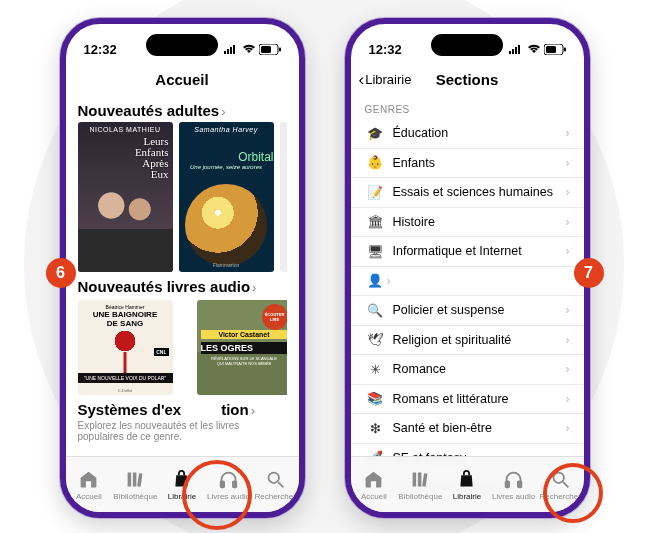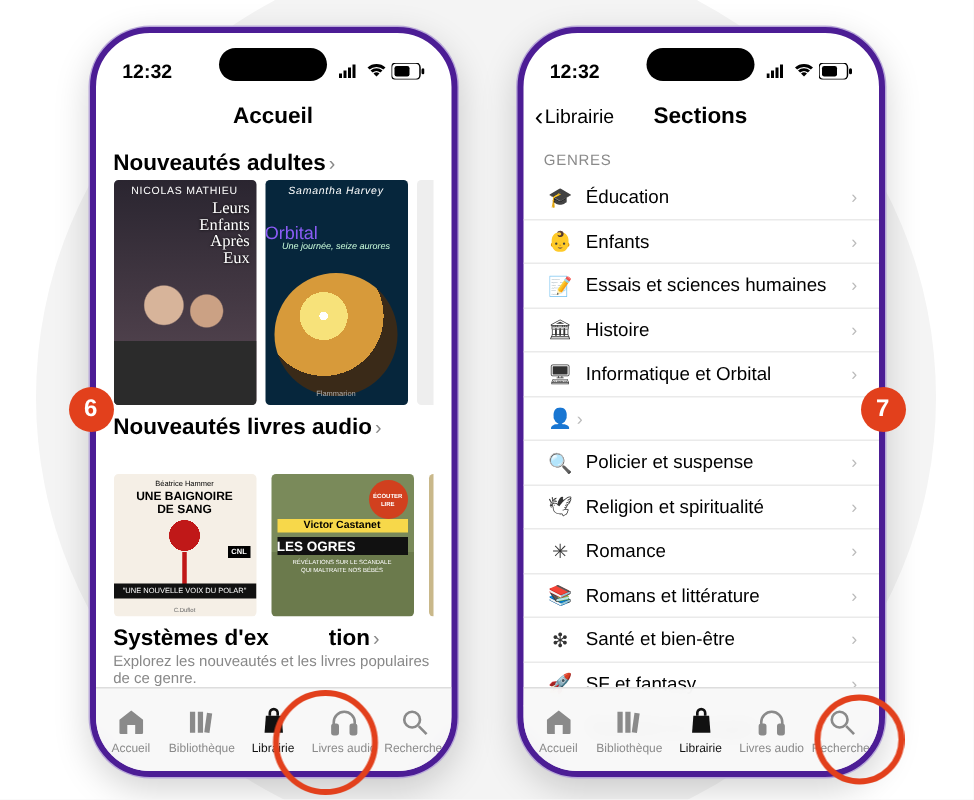--- a/index.html
+++ b/index.html
@@ -1,46 +1,46 @@
 <!DOCTYPE html>
 <html><head>
 <meta charset="utf-8">
 <style>
   *{box-sizing:border-box;margin:0;padding:0;font-family:-apple-system,Helvetica,Arial,sans-serif}
   body{width:649px;height:533px;background:#fff;position:relative;overflow:hidden}
   .bg-circle{position:absolute;width:600px;height:600px;border-radius:50%;background:#f4f4f4;left:24px;top:-35px;z-index:0}
   .phones{position:relative;z-index:1;display:flex;gap:40px;justify-content:center;padding-top:18px}
   .phone{position:relative}
-  .frame{width:245px;height:500px;border-radius:40px;background:#fff;border:4px solid #4c1d95;box-shadow:0 0 0 1px #b9a9d9,0 8px 24px rgba(0,0,0,.18);overflow:hidden;position:relative}
+  .frame{width:245px;height:500px;border-radius:40px;background:#fff;border:6px solid #4c1d95;box-shadow:0 0 0 1px #b9a9d9,0 8px 24px rgba(0,0,0,.18);overflow:hidden;position:relative}
   .island{position:absolute;top:10px;left:50%;transform:translateX(-50%);width:72px;height:22px;background:#000;border-radius:13px;z-index:5}
   .statusbar{height:40px;display:flex;align-items:center;justify-content:space-between;padding:10px 18px 0;font-size:13px;font-weight:600}
   .sb-right{display:flex;align-items:center;gap:3px;font-size:11px}
   .sb-right svg{display:block}
   .headbar{height:32px;text-align:center;font-weight:600;font-size:15px;position:relative;line-height:32px}
   .back{position:absolute;left:8px;top:0;font-size:13px;font-weight:400;display:flex;align-items:center;height:32px;gap:1px}
   .section{padding:6px 12px 0}
   .sec-title{font-size:15px;font-weight:700;display:inline}
   .chev-r{color:#888;font-size:13px;margin-left:2px}
   .sec-sub{font-size:10px;color:#888;margin-top:1px}
   .books{display:flex;gap:6px;margin-top:2px;overflow:hidden}
   .book{width:95px;height:150px;border-radius:3px;background:#ccc;flex:0 0 auto;position:relative;overflow:hidden;color:#fff;font-size:8px}
   .book.partial{width:22px}
   .b1{background:linear-gradient(180deg,#2a2530 0%,#5b4a55 100%)}
   .b1 .people{position:absolute;bottom:0;left:0;right:0;height:95px;background:radial-gradient(circle at 35% 30%,#d7b49a 0 14%,transparent 15%),radial-gradient(circle at 65% 34%,#cba184 0 12%,transparent 13%),linear-gradient(180deg,transparent 0 55%,#2b2b2b 55% 100%)}
   .auth{position:absolute;top:4px;width:100%;text-align:center;font-size:7px;letter-spacing:.5px}
   .t1{position:absolute;top:14px;right:4px;font-family:cursive;font-size:11px;line-height:11px;text-align:right;color:#fff;text-shadow:0 0 2px #000}
   .b2{background:#06263c}
   .orb{position:absolute;bottom:6px;left:50%;transform:translateX(-50%);width:82px;height:82px;border-radius:50%;background:radial-gradient(circle at 40% 35%,#fff 0 4%,#f7e27a 4% 22%,#d79a3a 22% 55%,#3a2a18 55% 100%)}
   .b2 .sub{position:absolute;top:20px;width:100%;text-align:center;font-size:6px;font-style:italic;color:#cfd}
-  .b2 .title{position:absolute;top:28px;width:100%;text-align:left;font-size:12px;color:#8b5cf6}
+  .b2 .title{position:absolute;top:28px;width:100%;text-align:right;font-size:12px;color:#86efac}
   .prize{position:absolute;bottom:24px;left:0;right:0;background:#d1401e;text-align:center;font-weight:700;font-size:9px;padding:2px 0;letter-spacing:.3px}
   .prize span{display:block;font-size:8px}
   .imprint{position:absolute;bottom:4px;width:100%;text-align:center;font-size:5px;color:#aaa}
   .b3{background:#eee}
-  .audio-row{display:flex;gap:10px;margin-top:22px;overflow:hidden}
+  .audio-row{display:flex;gap:24px;margin-top:4px;overflow:hidden}
   .ab{width:95px;height:95px;border-radius:3px;flex:0 0 auto;position:relative;overflow:hidden;font-size:6px;color:#fff}
   .ab1{background:#f5efe6;color:#000}
   .ab1 .splat{position:absolute;top:25px;left:50%;transform:translateX(-50%);width:32px;height:32px;background:radial-gradient(circle,#c01818 0 45%,transparent 46%)}
   .ab1 .drip{position:absolute;top:52px;left:50%;width:3px;height:28px;background:#c01818;transform:translateX(-50%)}
   .ab1 .au{position:absolute;top:4px;width:100%;text-align:center;font-size:5px}
   .ab1 .ti{position:absolute;top:10px;width:100%;text-align:center;font-size:8px;font-weight:700}
   .ab1 .band{position:absolute;bottom:12px;left:0;right:0;background:#111;color:#fff;text-align:center;font-size:5px;padding:2px 0}
   .ab1 .cnl{position:absolute;top:48px;right:4px;background:#000;color:#fff;font-size:5px;padding:1px 2px;font-weight:700}
   .ab1 .pub{position:absolute;bottom:2px;width:100%;text-align:center;font-size:4px;color:#666}
   .ab2{background:linear-gradient(180deg,#7a8a5a 0 55%,#6b7a4c 55% 100%)}
@@ -236,21 +236,21 @@
             <span class="gl">Essais et sciences humaines</span>
             <span class="gc">›</span>
           </div>
           <div class="gitem">
             <span class="gi">🏛</span>
             <span class="gl">Histoire</span>
             <span class="gc">›</span>
           </div>
           <div class="gitem">
             <span class="gi">🖥</span>
-            <span class="gl">Informatique et Orbital</span>
+            <span class="gl">Informatique et Internet</span>
             <span class="gc">›</span>
           </div>
           <div class="gitem">
             <span class="gi">👤</span>
             <span class="gc">›</span>
           </div>
           <div class="gitem">
             <span class="gi">🔍</span>
             <span class="gl">Policier et suspense</span>
             <span class="gc">›</span>

